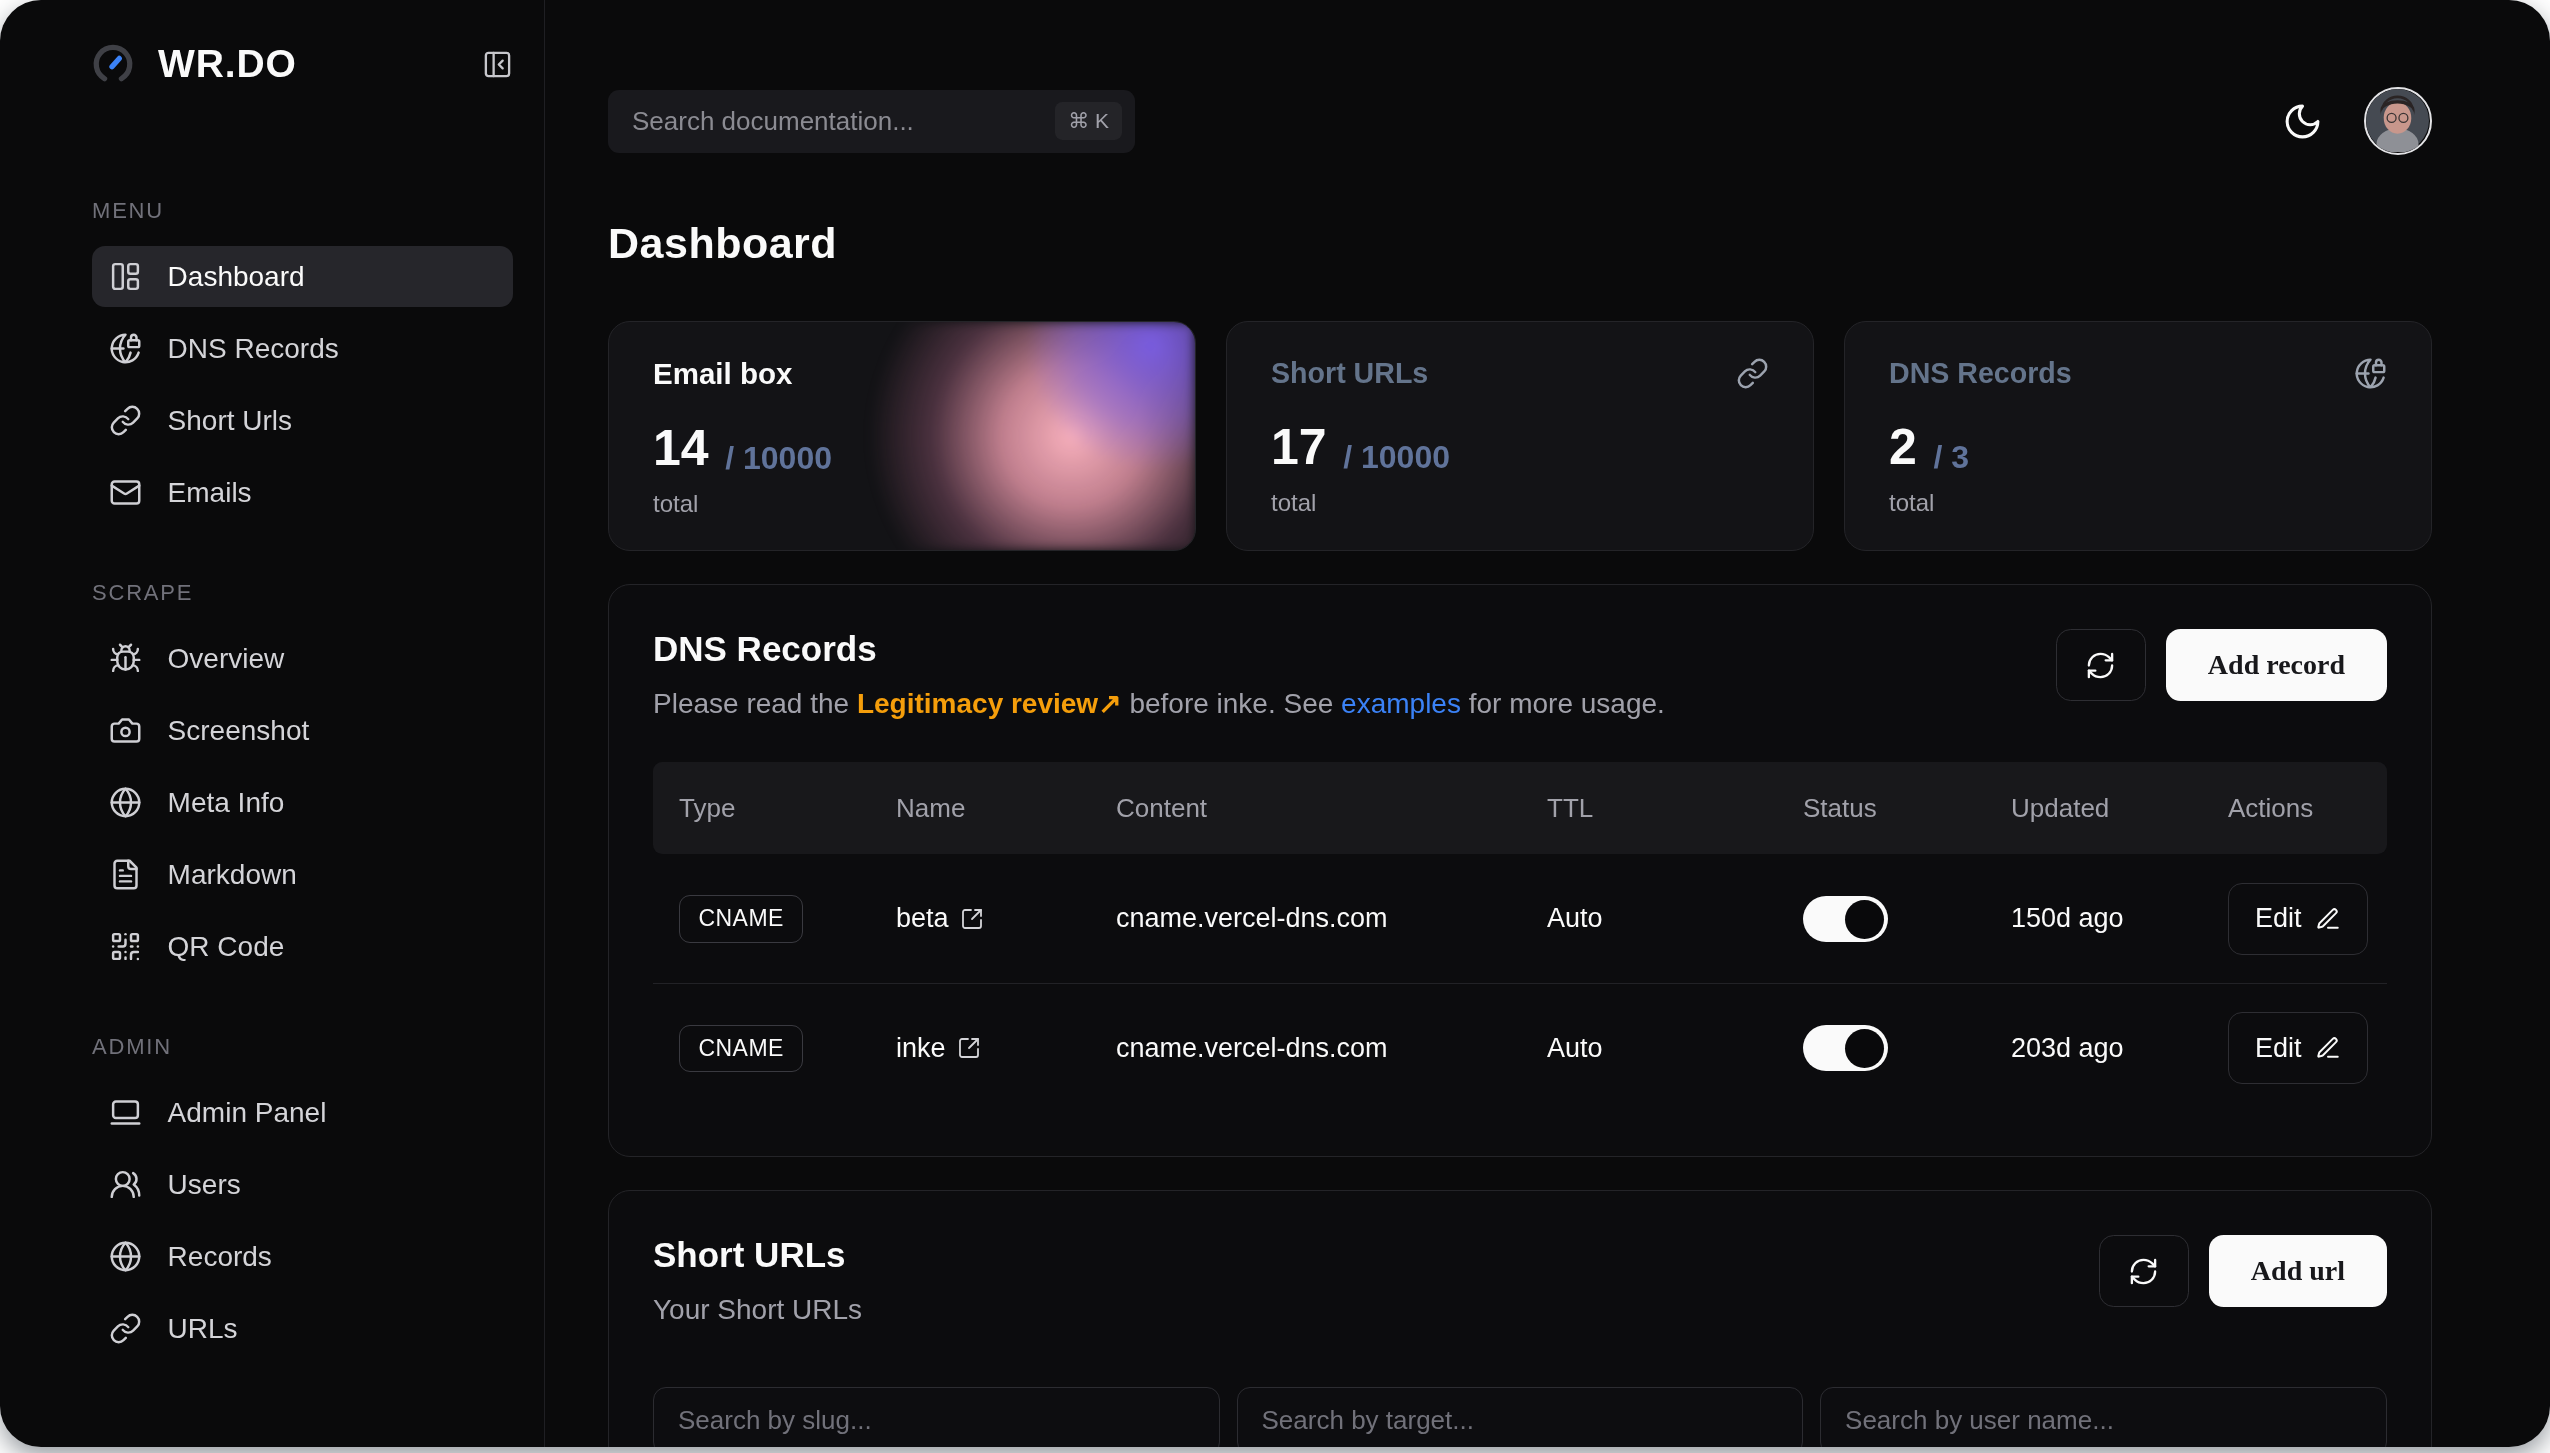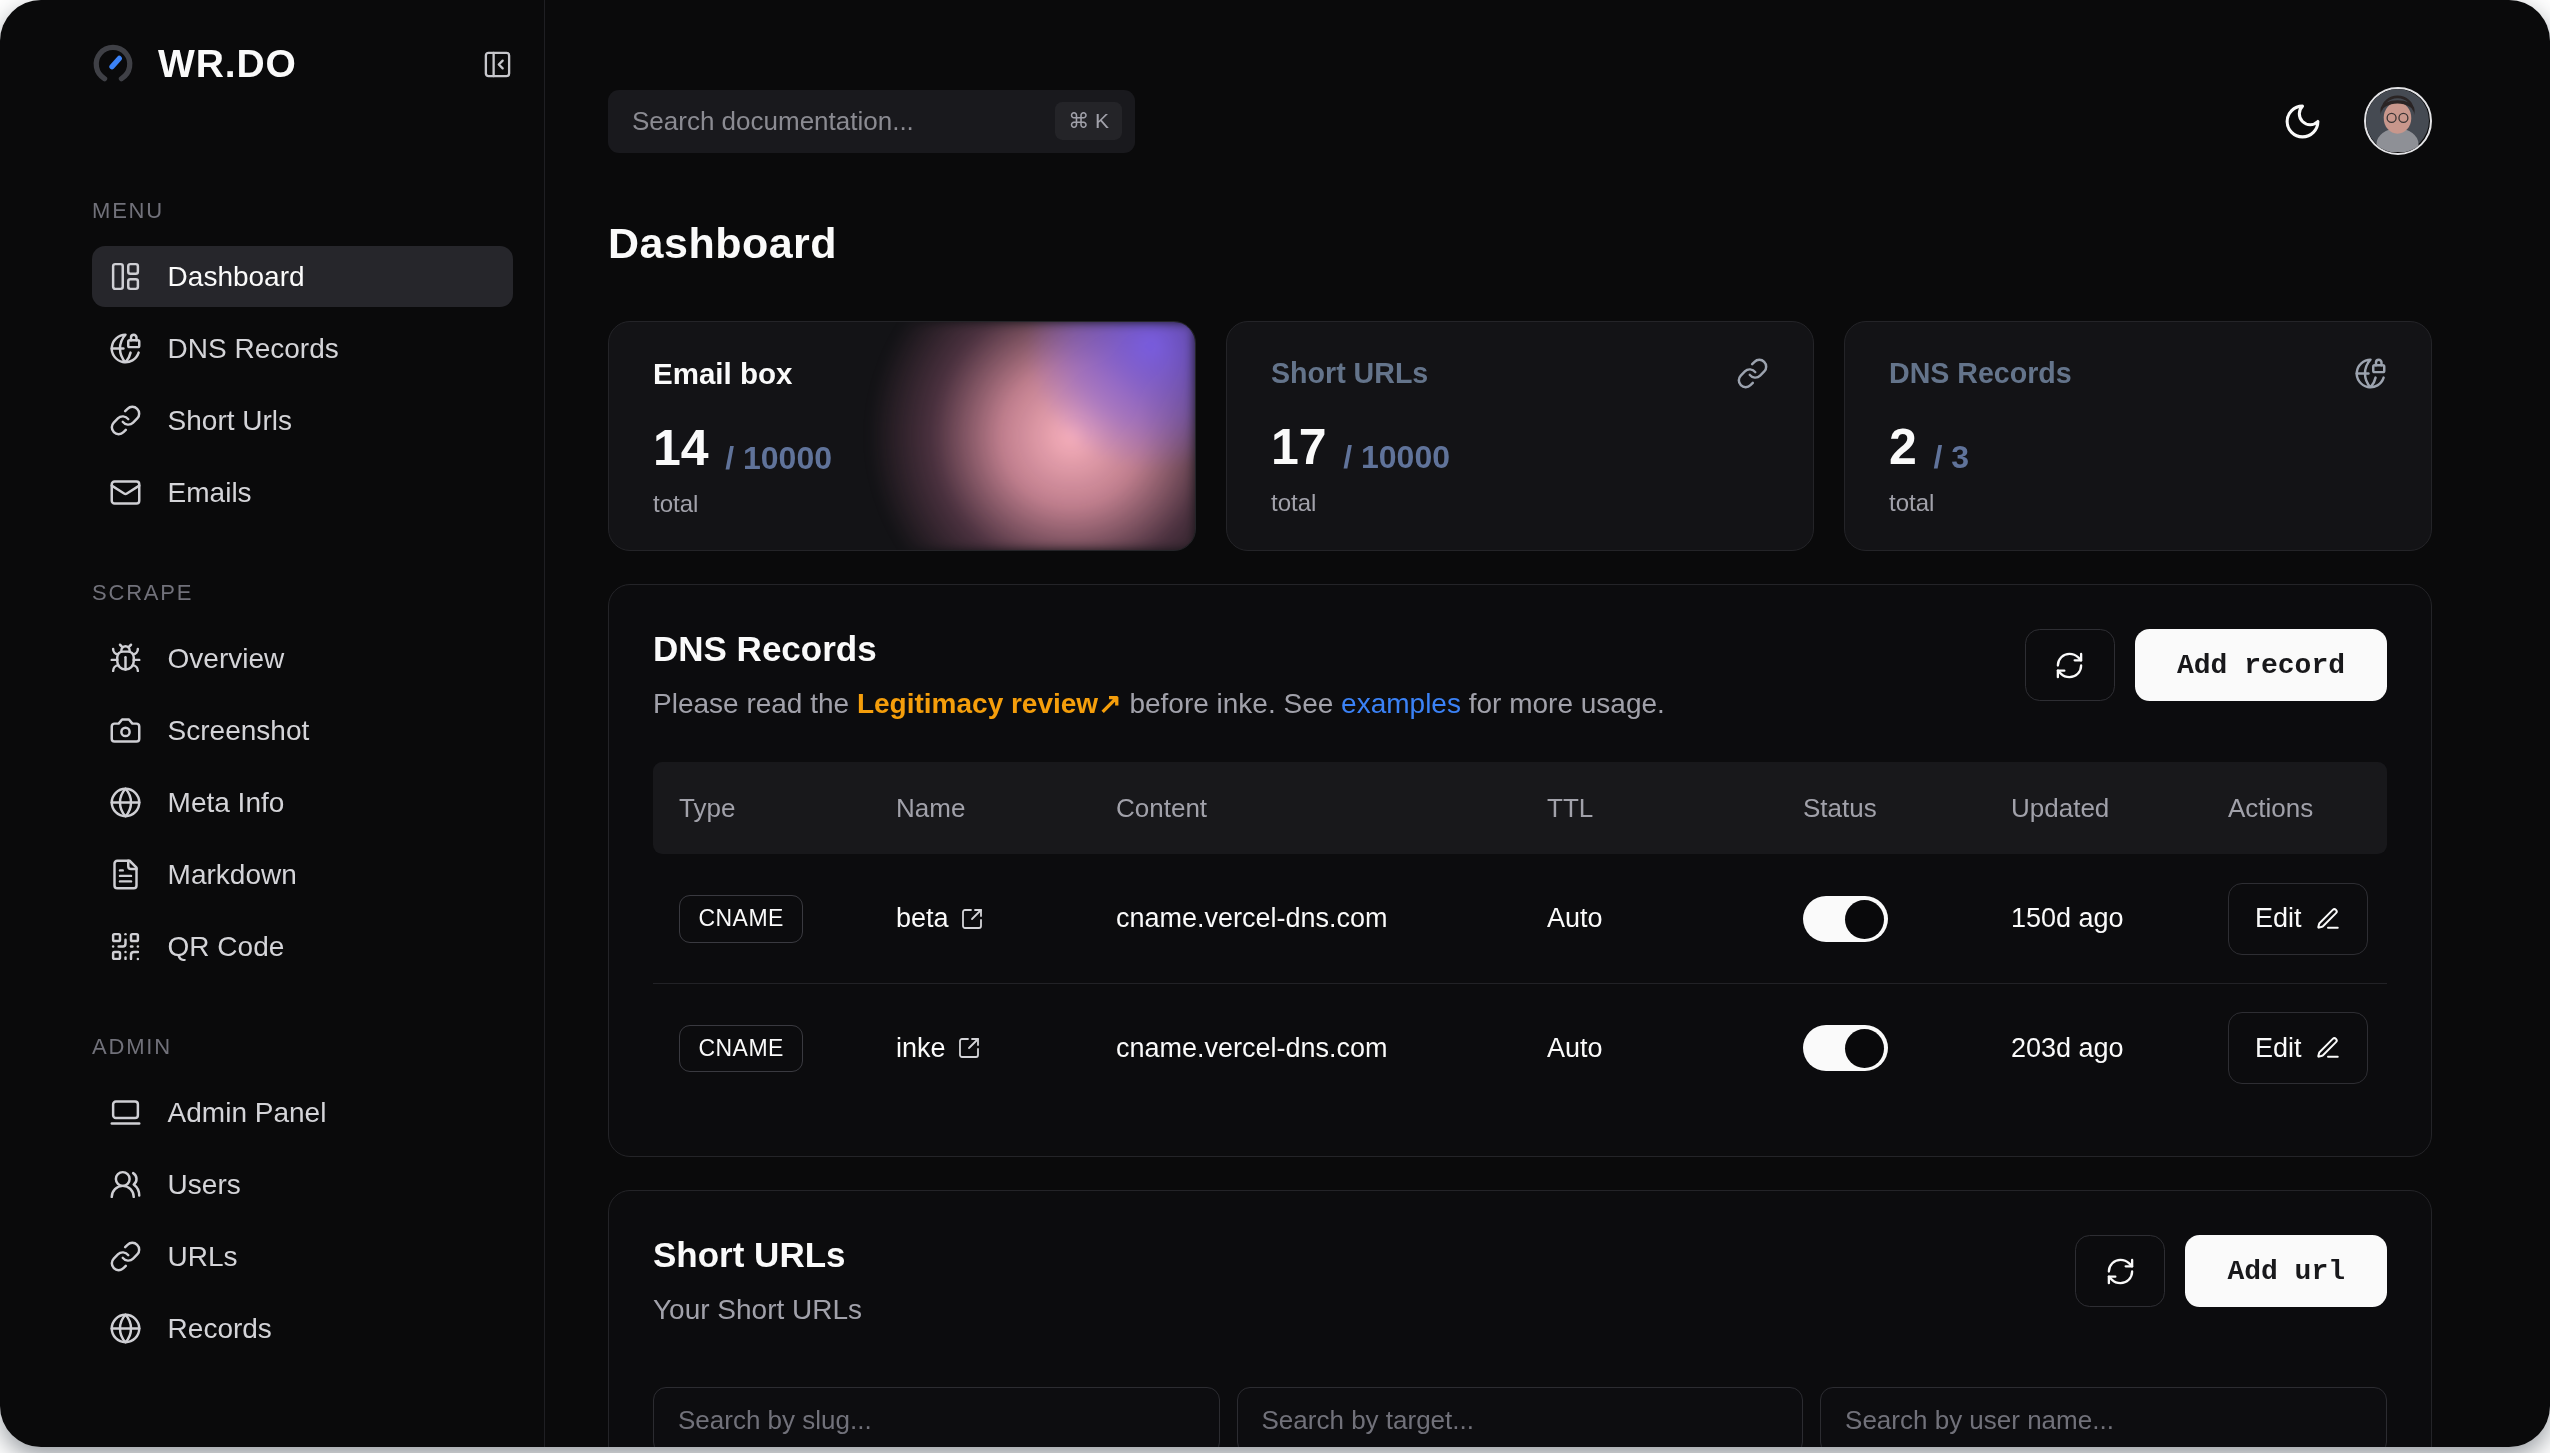--- a/index.html
+++ b/index.html
@@ -62,21 +62,21 @@
   .panel { margin-top:33px; background:#0c0c0e; border:0.9px solid #242428; border-radius:22px; padding:44px; }
   .panel-head { display:flex; justify-content:space-between; align-items:flex-start; }
   .panel-title { font-size:35px; font-weight:800; color:#fafafa; }
   .panel-sub { margin-top:18.4px; font-size:28px; color:#a1a1aa; }
   .link-orange { color:#f59e0b; font-weight:700; cursor:pointer; }
   .link-blue { color:#3b82f6; cursor:pointer; }
   .head-actions { display:flex; gap:20px; }
   .btn-ghost { width:90px; height:72px; background:transparent; border:0.9px solid #2e2e33; border-radius:14.7px;
                color:#fafafa; display:flex; align-items:center; justify-content:center; cursor:pointer; }
   .btn-primary { height:72px; padding:0 42px; background:#fafafa; color:#18181b; border:none; border-radius:14.7px;
-                 font-size:28px; font-weight:600; cursor:pointer; font-family:Liberation Mono, monospace; }
+                 font-size:28px; font-weight:600; cursor:pointer; font-family:Liberation Serif, serif; }
 
   
   .table { margin-top:42px; }
   .thead { display:grid; grid-template-columns:217px 220px 431px 256px 208px 217px 1fr;
            background:#18181b; border-radius:9.2px; height:92px; align-items:center; }
   .thead .cell { font-size:26px; color:#a1a1aa; font-weight:500; padding-left:26px; }
   .trow { display:grid; grid-template-columns:217px 220px 431px 256px 208px 217px 1fr;
           height:129px; align-items:center; }
   .trow + .trow { border-top:0.9px solid #222226; }
   .trow .cell { font-size:27px; color:#fafafa; padding-left:26px; display:flex; align-items:center; gap:11px; }
@@ -229,32 +229,32 @@
       <div class="nav-item">
         <svg class="ic" viewBox="0 0 24 24" fill="none" stroke="currentColor" stroke-width="1.8" stroke-linecap="round" stroke-linejoin="round">
           <path d="M18 21a8 8 0 0 0-16 0"></path>
             <circle cx="10" cy="8" r="5"></circle>
             <path d="M22 20c0-3.37-2-6.5-4-8a5 5 0 0 0-.45-8.3"></path>
         </svg>
         <span>Users</span>
       </div>
       <div class="nav-item">
         <svg class="ic" viewBox="0 0 24 24" fill="none" stroke="currentColor" stroke-width="1.8" stroke-linecap="round" stroke-linejoin="round">
-          <path d="M10 13a5 5 0 0 0 7.54.54l3-3a5 5 0 0 0-7.07-7.07l-1.72 1.71"></path>
-            <path d="M14 11a5 5 0 0 0-7.54-.54l-3 3a5 5 0 0 0 7.07 7.07l1.71-1.71"></path>
-        </svg>
-        <span>URLs</span>
-      </div>
-      <div class="nav-item">
-        <svg class="ic" viewBox="0 0 24 24" fill="none" stroke="currentColor" stroke-width="1.8" stroke-linecap="round" stroke-linejoin="round">
           <circle cx="12" cy="12" r="10"></circle>
             <path d="M12 2a14.5 14.5 0 0 0 0 20 14.5 14.5 0 0 0 0-20"></path>
             <path d="M2 12h20"></path>
         </svg>
         <span>Records</span>
+      </div>
+      <div class="nav-item">
+        <svg class="ic" viewBox="0 0 24 24" fill="none" stroke="currentColor" stroke-width="1.8" stroke-linecap="round" stroke-linejoin="round">
+          <path d="M10 13a5 5 0 0 0 7.54.54l3-3a5 5 0 0 0-7.07-7.07l-1.72 1.71"></path>
+            <path d="M14 11a5 5 0 0 0-7.54-.54l-3 3a5 5 0 0 0 7.07 7.07l1.71-1.71"></path>
+        </svg>
+        <span>URLs</span>
       </div>
     </div>
   </aside>
 
   <main class="main">
 
     <div class="topbar">
       <div class="search">
         <input type="text" placeholder="Search documentation..." style="">
         <span class="kbd">⌘ K</span>

